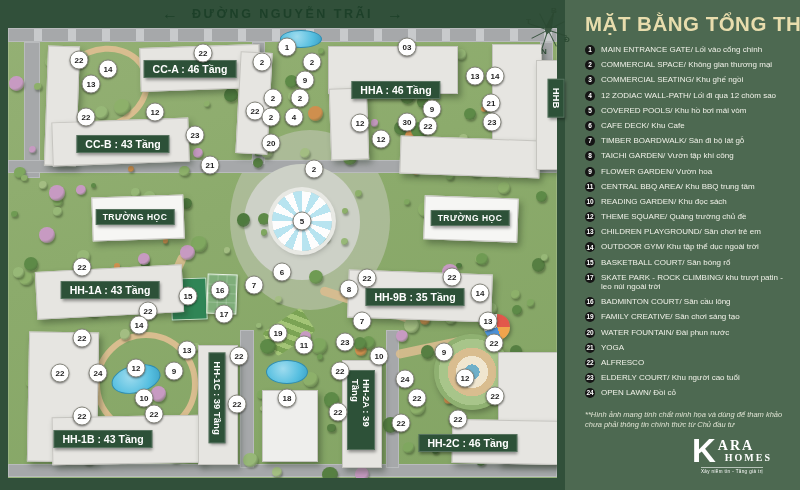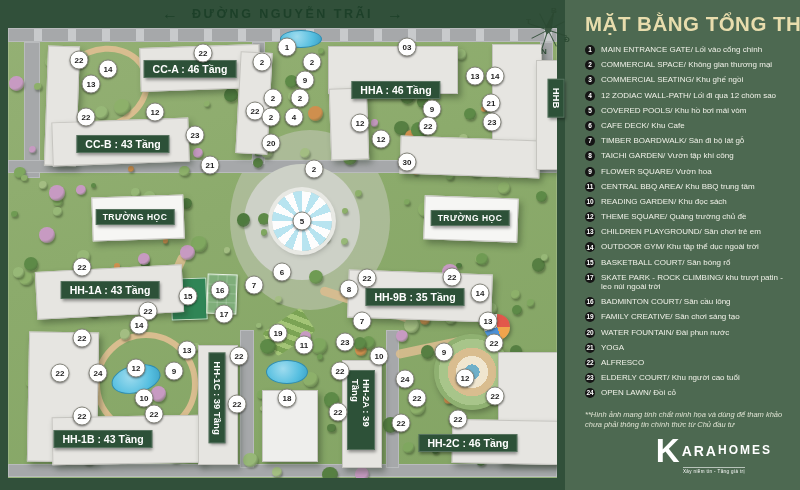--- a/index.html
+++ b/index.html
@@ -43,23 +43,23 @@
   .panel{position:absolute;left:565px;top:0;width:235px;height:490px;background:#4d6951;box-sizing:border-box;padding:12px 14px 6px 20px;display:flex;flex-direction:column;}
   .panel h1{margin:0 0 9px 0;font-size:20.5px;font-weight:bold;color:#e8ddad;letter-spacing:.5px;text-align:center;white-space:nowrap;}
   .legend{list-style:none;margin:0;padding:0;flex:0 0 auto;}
   .legend li{display:flex;align-items:flex-start;gap:6px;margin-bottom:5.2px;color:#f0f1e8;font-size:8px;line-height:1.2;}
   .legend .badge{flex:0 0 auto;width:10px;height:10px;border-radius:50%;background:#151515;color:#fff;font-size:6.5px;font-weight:bold;display:flex;align-items:center;justify-content:center;margin-top:0px;}
   .legend .txt{max-width:188px;}
   .disclaimer{margin:6px 0 0 0;font-size:7.5px;font-style:italic;color:#dfe3d3;line-height:1.35;max-width:206px;}
   .logo{margin-top:6px;align-self:flex-end;margin-right:14px;color:#fff;display:flex;flex-direction:column;align-items:center;}
   .logo-row{display:flex;align-items:center;}
   .logo-k{font-size:33px;font-weight:bold;line-height:.9;margin-right:2px;}
-  .logo-lines{display:flex;}
+  .logo-lines{display:flex;flex-direction:column;font-family:Liberation Serif, serif;}
   .logo-l1{font-size:14px;font-weight:bold;letter-spacing:2px;line-height:1;}
-  .logo-l2{font-size:12px;font-weight:bold;letter-spacing:2px;line-height:1;}
+  .logo-l2{font-size:10px;font-weight:bold;letter-spacing:2px;line-height:1;margin-left:7px;}
   .logo-tag{font-size:4.5px;letter-spacing:.4px;margin-top:2px;border-top:1px solid rgba(255,255,255,.6);padding-top:1px;}
 </style>
 </head>
 <body>
 
 <div class="stage">
 
   <div class="map-wrap">
     <div class="road-band">
       <span class="arr">←</span>
@@ -342,21 +342,21 @@
       <div class="marker" style="left: 312px; top: 62px;">2</div>
       <div class="marker" style="left: 305px; top: 80px;">9</div>
       <div class="marker" style="left: 300px; top: 98px;">2</div>
       <div class="marker" style="left: 294px; top: 117px;">4</div>
       <div class="marker" style="left: 407px; top: 47px;">03</div>
       <div class="marker" style="left: 475px; top: 76px;">13</div>
       <div class="marker" style="left: 495px; top: 76px;">14</div>
       <div class="marker" style="left: 491px; top: 103px;">21</div>
       <div class="marker" style="left: 492px; top: 122px;">23</div>
       <div class="marker" style="left: 432px; top: 109px;">9</div>
-      <div class="marker" style="left: 407px; top: 122px; margin-top: 40px;">30</div>
+      <div class="marker" style="left: 407px; top: 122px;">30</div>
       <div class="marker" style="left: 428px; top: 126px;">22</div>
       <div class="marker" style="left: 360px; top: 123px;">12</div>
       <div class="marker" style="left: 381px; top: 139px;">12</div>
       <div class="marker" style="left: 314px; top: 169px;">2</div>
       <div class="marker" style="left: 302px; top: 221px;">5</div>
       <div class="marker" style="left: 282px; top: 272px;">6</div>
       <div class="marker" style="left: 349px; top: 289px;">8</div>
       <div class="marker" style="left: 367px; top: 278px;">22</div>
       <div class="marker" style="left: 452px; top: 277px;">22</div>
       <div class="marker" style="left: 480px; top: 293px;">14</div>
@@ -427,21 +427,21 @@
         <li>
           <span class="badge">7</span>
           <span class="txt">TIMBER BOARDWALK/ Sàn đi bộ lát gỗ</span>
         </li>
         <li>
           <span class="badge">8</span>
           <span class="txt">TAICHI GARDEN/ Vườn tập khí công</span>
         </li>
         <li>
           <span class="badge">9</span>
-          <span class="txt">FLOWER SQUARE/ Vườn hoa</span>
+          <span class="txt">FLOWER GARDEN/ Vườn hoa</span>
         </li>
         <li>
           <span class="badge">11</span>
           <span class="txt">CENTRAL BBQ AREA/ Khu BBQ trung tâm</span>
         </li>
         <li>
           <span class="badge">10</span>
           <span class="txt">READING GARDEN/ Khu đọc sách</span>
         </li>
         <li>

